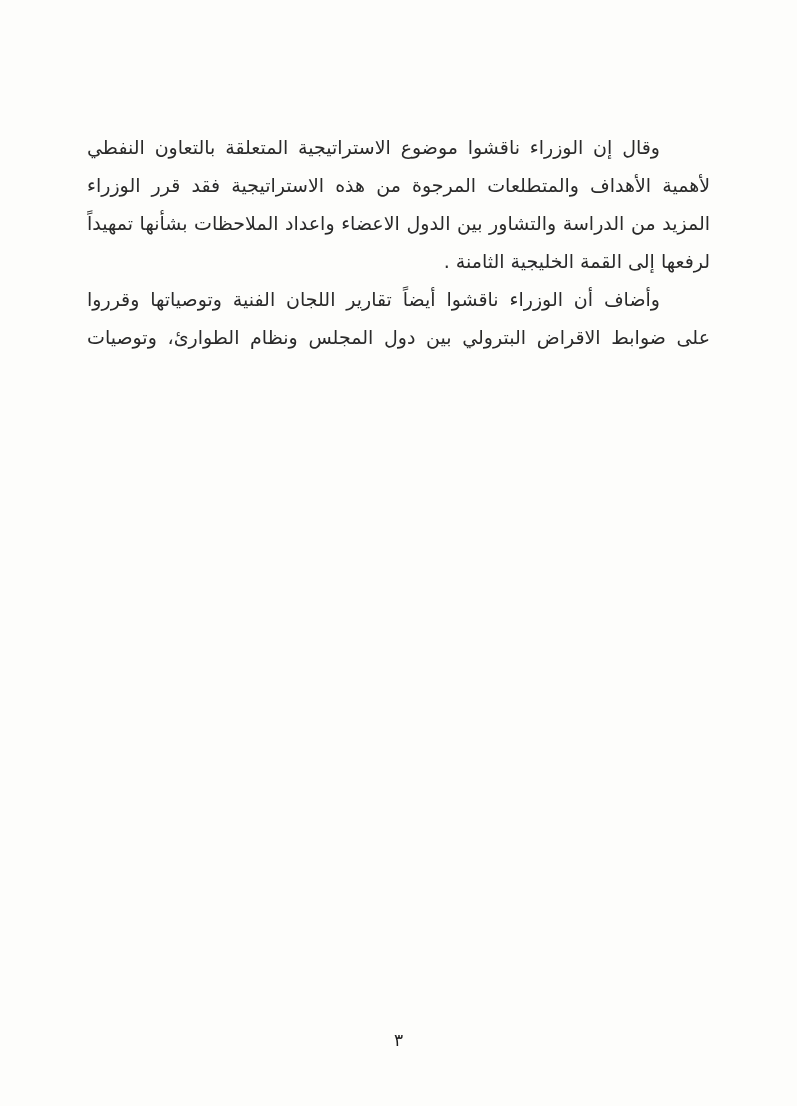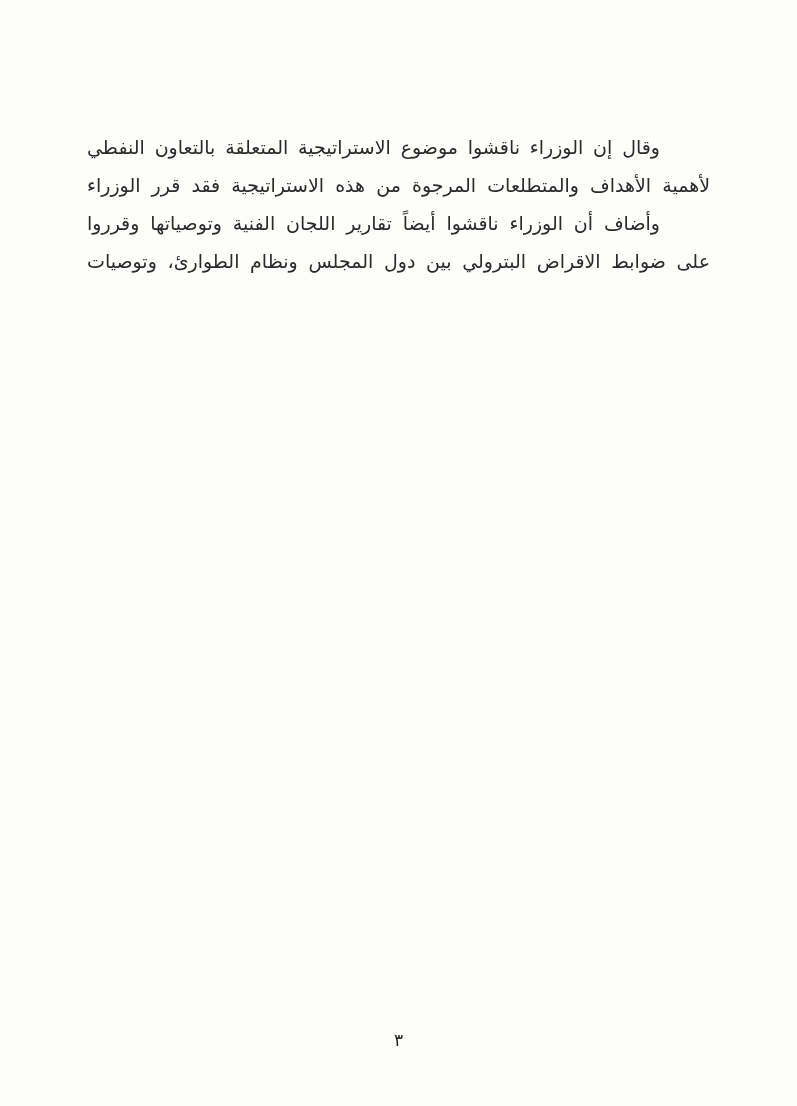--- a/index.html
+++ b/index.html
@@ -60,20 +60,22 @@
 </head>
 <body>
 
 <div class="scan-page">
 
   <div class="text-block">
 
     <div class="para">
       <div class="line justified first-line">وقال إن الوزراء ناقشوا موضوع الاستراتيجية المتعلقة بالتعاون النفطي ونظراً</div>
       <div class="line justified">لأهمية الأهداف والمتطلعات المرجوة من هذه الاستراتيجية فقد قرر الوزراء أجراء</div>
+      <div class="line justified">المزيد من الدراسة والتشاور بين الدول الاعضاء واعداد الملاحظات بشأنها تمهيداً</div>
+      <div class="line">لرفعها إلى القمة الخليجية الثامنة .</div>
     </div>
 
     <div class="para">
       <div class="line justified first-line">وأضاف أن الوزراء ناقشوا أيضاً تقارير اللجان الفنية وتوصياتها وقرروا الموافقة</div>
       <div class="line justified">على ضوابط الاقراض البترولي بين دول المجلس ونظام الطوارئ، وتوصيات رؤساء</div>
     </div>
 
   </div>
 
   <div class="page-number">٣</div>

